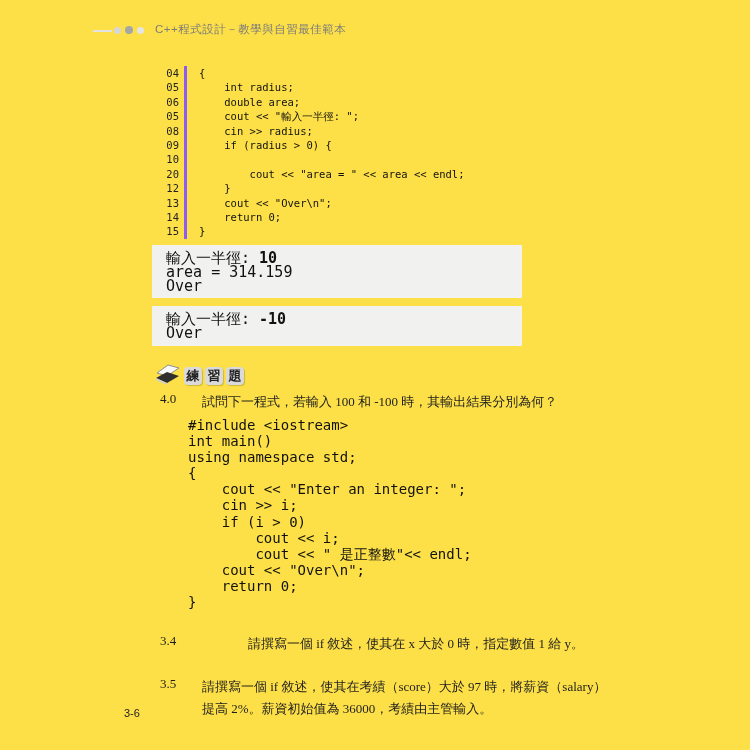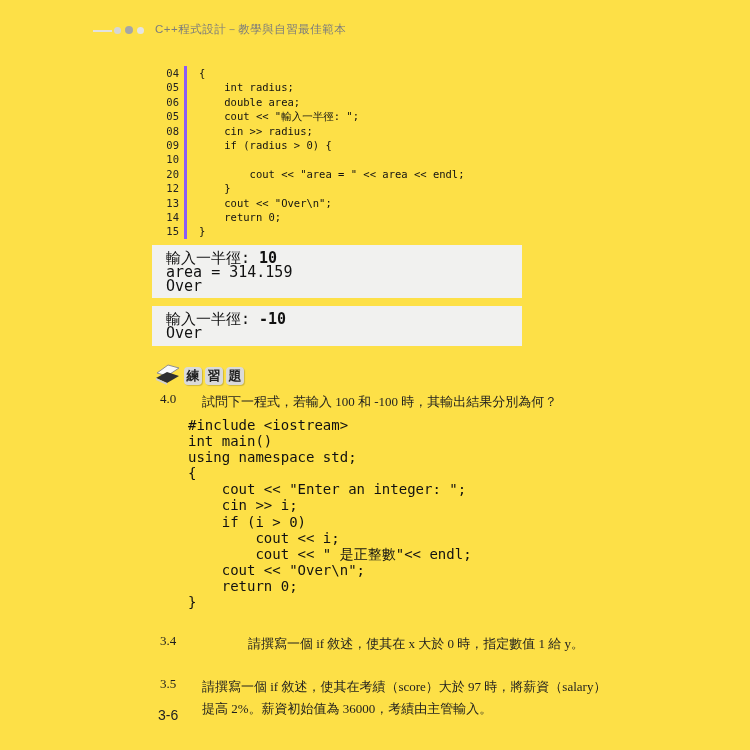--- a/index.html
+++ b/index.html
@@ -54,22 +54,22 @@
   .ex34 { top:633px;text-align:center; }
   .ex35 { top:676px; }
 
   
   .listing2 { position:absolute; left:188px; top:417px;
     font-family:"DejaVu Sans Mono","Liberation Mono",monospace;
     font-size:14px; line-height:16.1px; color:#111; }
   .listing2 .pline { white-space:pre; }
 
   
-  .page-num { position:absolute; left:124px; top:707px; font-size:14px; color:#222;
-    font-family:"Liberation Sans","DejaVu Sans",sans-serif;margin-left:34px; }
+  .page-num { position:absolute; left:124px; top:707px; font-size:11px; color:#222;
+    font-family:"Liberation Sans","DejaVu Sans",sans-serif; }
 </style>
 </head>
 <body>
 
 <div class="page">
 
   <div class="hdr-line"></div>
   <div class="hdr-dot d1"></div>
   <div class="hdr-dot d2"></div>
   <div class="hdr-dot d3"></div>

